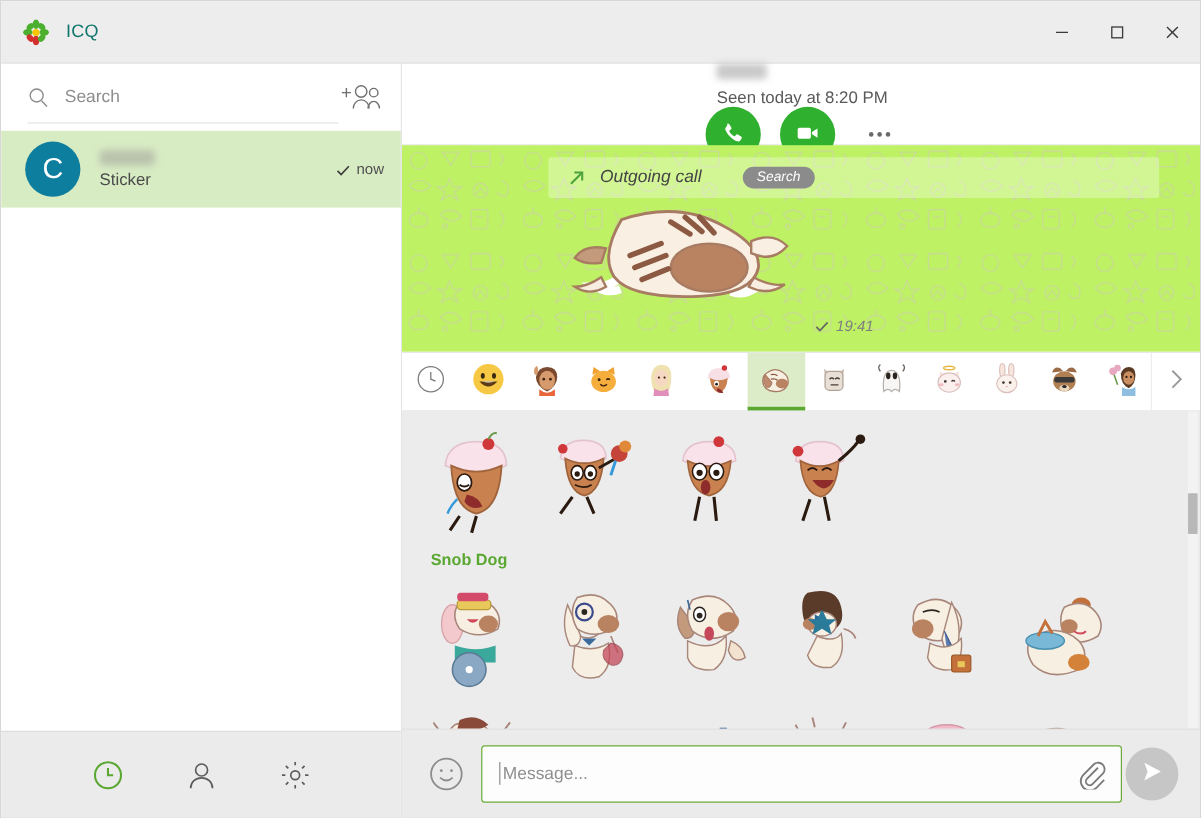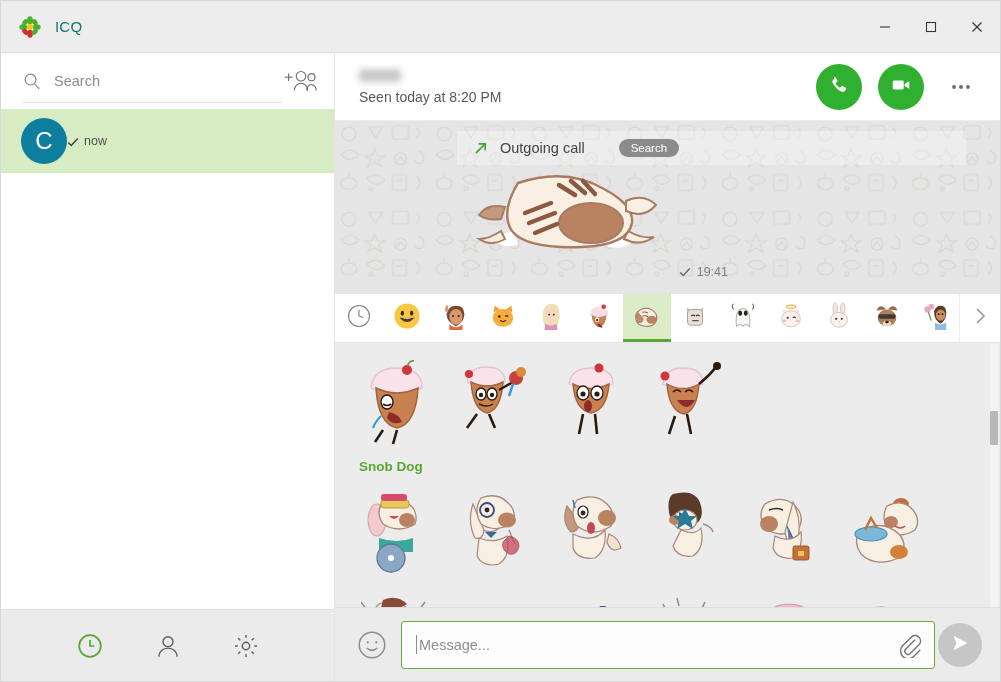--- a/index.html
+++ b/index.html
@@ -111,20 +111,21 @@
   .watermark .com { font-size: 24px; }
 
   
   .right { flex: 1; display: flex; flex-direction: column; min-width: 0; background: #fff;}
   .chat-head {
     height: 68px; min-height: 68px;
     background: #ffffff;
     display: flex; align-items: center;
     padding: 0 22px 0 24px;
     border-bottom: 1px solid #ececed;
+    flex-direction: column;
   }
   .ch-texts { display: flex; flex-direction: column; gap: 7px; flex: 1; min-width: 0; }
   .ch-name { height: 13px; width: 42px; background: #c9c9c9; filter: blur(3px); border-radius: 3px; font-size: 0;}
   .ch-status { font-size: 14px; color: #595959; }
   .ch-actions { display: flex; align-items: center; gap: 16px; flex: none; }
   .round-btn {
     width: 46px; height: 46px; border-radius: 50%;
     background: #2fb12f;
     display: flex; align-items: center; justify-content: center;
     color: #ffffff; cursor: pointer; border: none;
@@ -132,22 +133,23 @@
   .dots-btn {
     width: 34px; height: 34px; display: flex; align-items: center; justify-content: center;
     color: #6a6a6a; font-size: 24px; letter-spacing: 2px; cursor: pointer;
     margin-left: 4px;
   }
 
   
   .messages {
     height: 172px; min-height: 172px;
     position: relative;
-    background-color: #e5e5e5;
+    background-color: #bef264;
     overflow: hidden;
+    font-style: italic;
   }
   .doodles { position: absolute; inset: 0; opacity: .55; }
   .callbar {
     position: absolute; left: 122px; right: 34px; top: 10px; height: 34px;
     background: rgba(255,255,255,.32);
     display: flex; align-items: center; gap: 12px;
     padding: 0 16px; border-radius: 2px;
   }
   .call-arrow { width: 15px; height: 15px; color: #4aa13a; }
   .call-label { font-size: 14.5px; color: #444; }
@@ -290,20 +292,24 @@
             <path d="M13 23c0-4.4 3.2-7.6 7-7.6s7 3.2 7 7.6"></path>
             <circle cx="31" cy="9" r="3.7"></circle>
             <path d="M26 23c0-3.6 2.3-6.3 5-6.3s5 2.7 5 6.3"></path>
           </svg>
         </span>
         <div class="search-underline"></div>
       </div>
 
       <div class="contact">
         <div class="avatar">C</div>
+        <div class="c-texts">
+          <div class="c-name"></div>
+          <div class="c-sub">Sticker</div>
+        </div>
         <div class="c-meta">
           <span class="c-check">
             <svg viewBox="0 0 14 14" width="12" height="12" fill="none" stroke="currentColor" stroke-width="1.6">
               <polyline points="1.5,7.5 5,11 12.5,3"></polyline>
             </svg>
           </span>
           <span>now</span>
         </div>
       </div>
 

